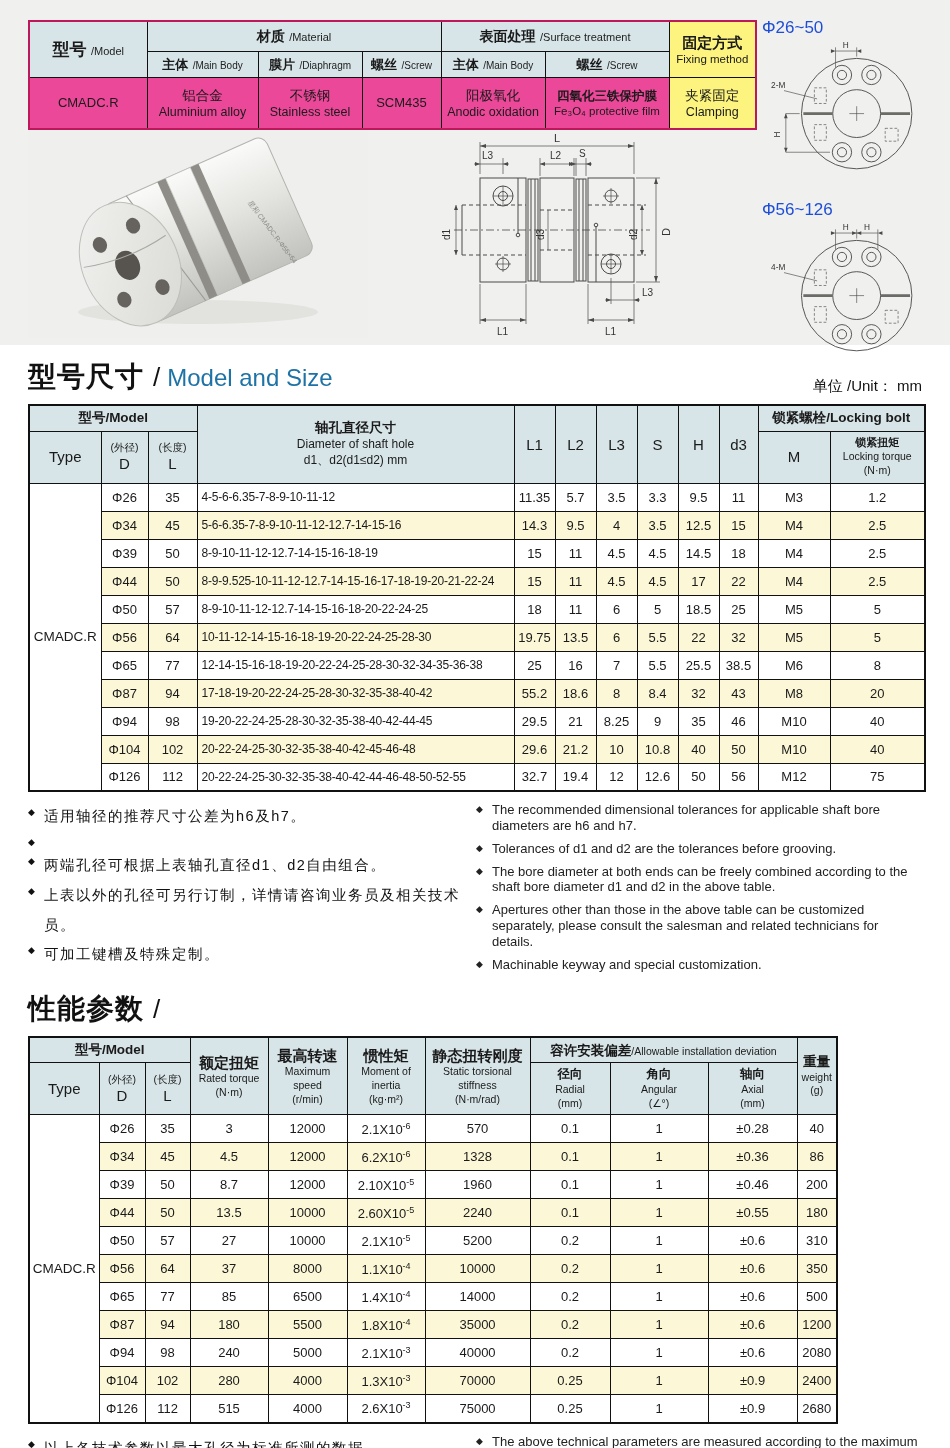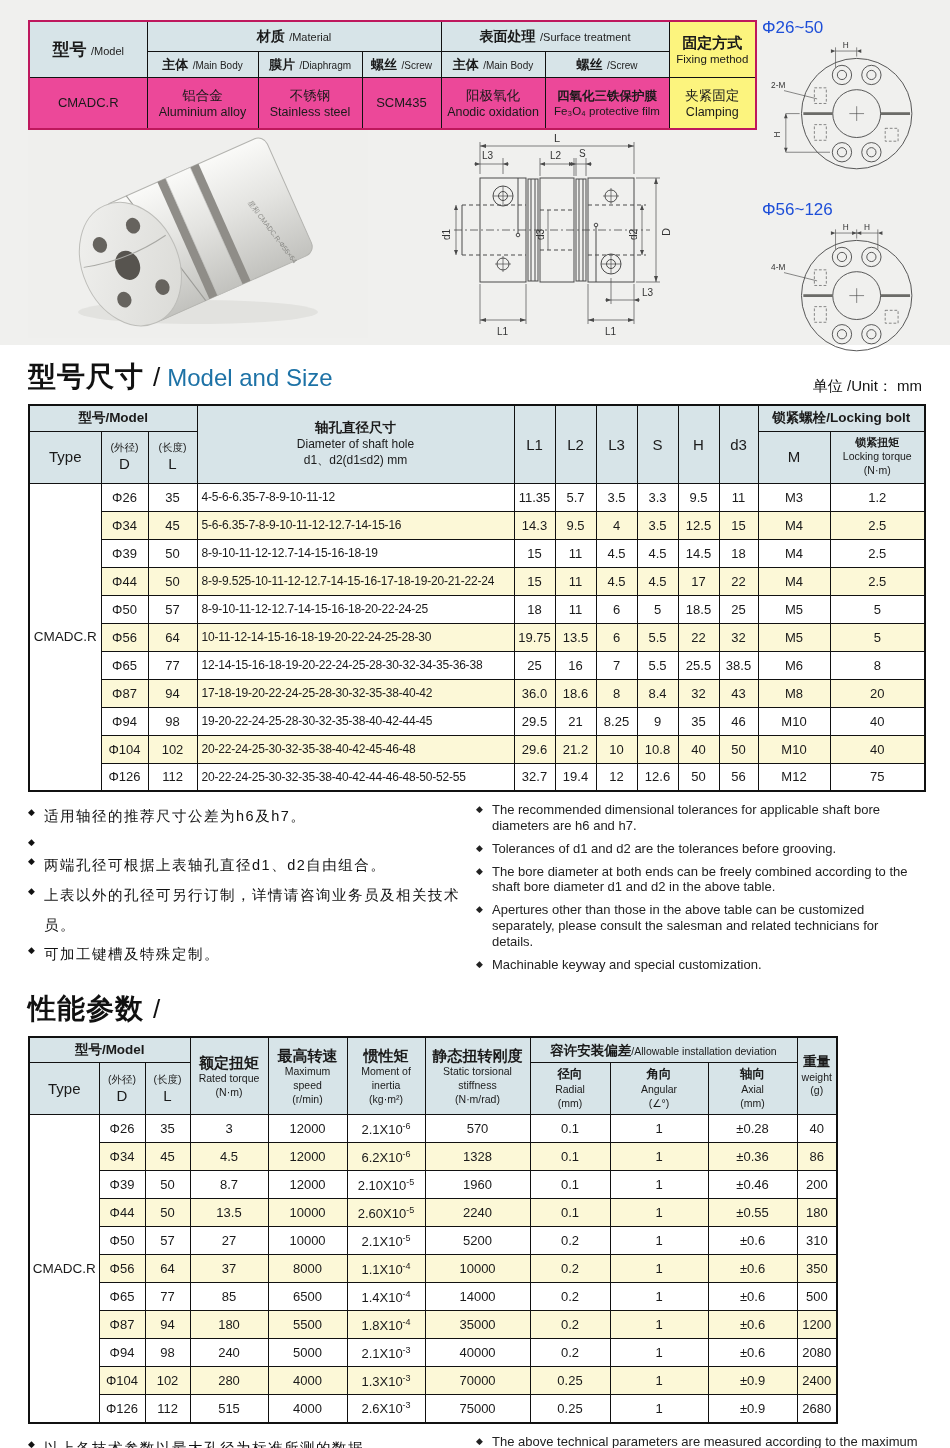--- a/index.html
+++ b/index.html
@@ -465,21 +465,21 @@
           <td>5.5</td>
           <td>25.5</td>
           <td>38.5</td>
           <td>M6</td>
           <td>8</td>
         </tr>
         <tr class="alt">
           <td>Φ87</td>
           <td>94</td>
           <td class="holes">17-18-19-20-22-24-25-28-30-32-35-38-40-42</td>
-          <td>36.0</td>
+          <td>55.2</td>
           <td>18.6</td>
           <td>8</td>
           <td>8.4</td>
           <td>32</td>
           <td>43</td>
           <td>M8</td>
           <td>20</td>
         </tr>
         <tr>
           <td>Φ94</td>

